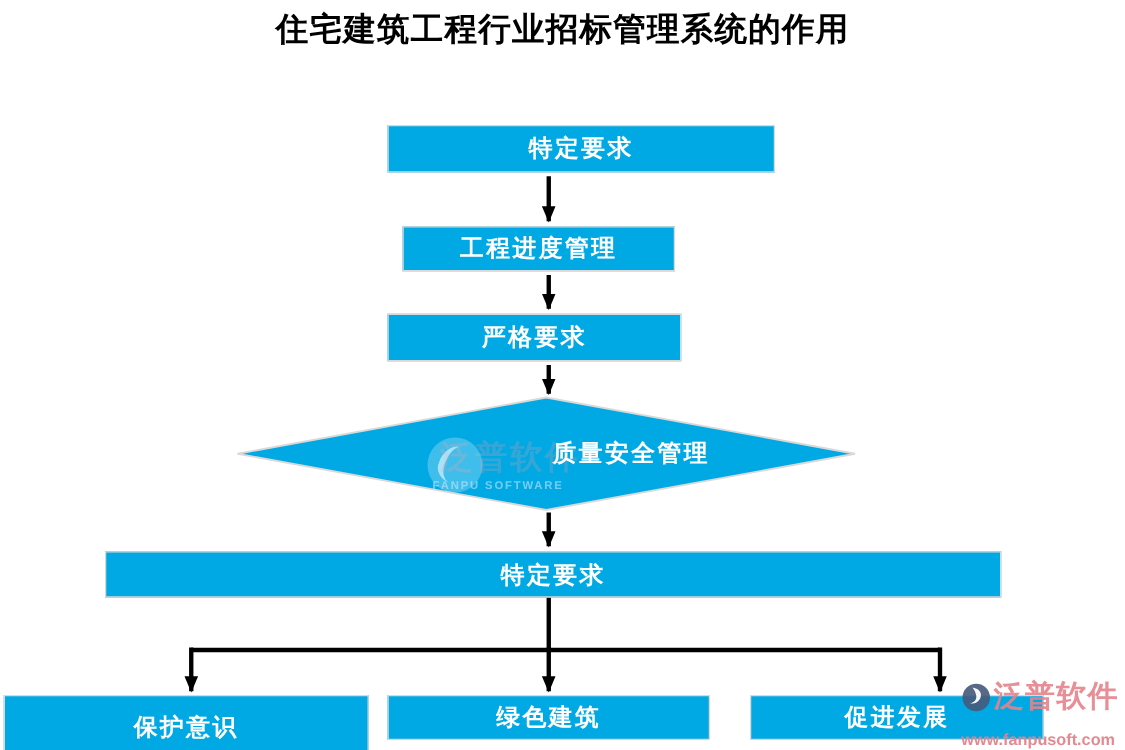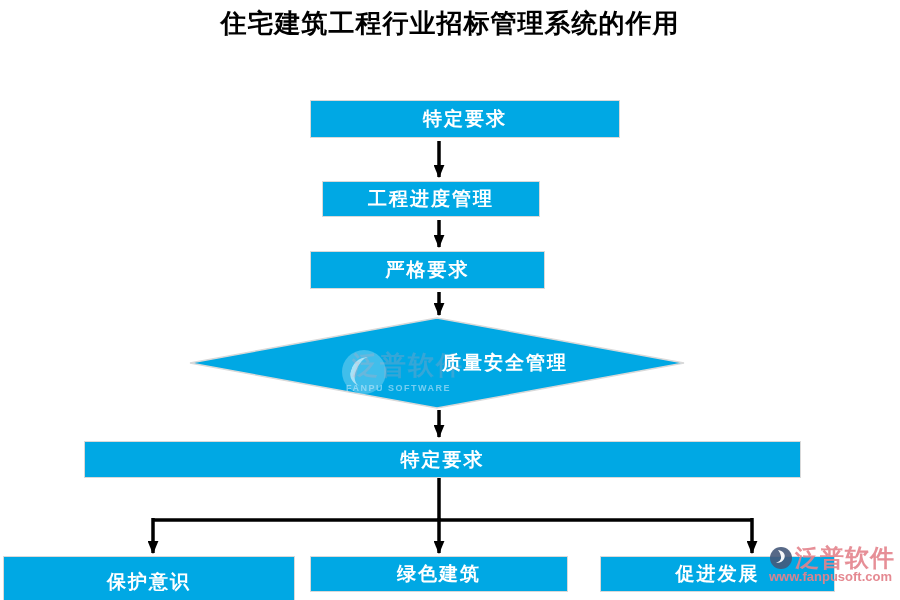--- a/index.html
+++ b/index.html
@@ -103,21 +103,21 @@
     display:flex;align-items:center;gap:2px;
   }
   .brand-name{
     font-size:24px;font-weight:bold;
     color:var(--watermark-red);
     opacity:0.9;
     letter-spacing:1px;
     white-space:nowrap;
   }
   .brand-url{
-    margin-top:0;
+    margin-top:15px;
     font-size:13px;font-weight:bold;
     font-family:"Liberation Sans","DejaVu Sans",sans-serif;
     color:var(--watermark-red);
     opacity:0.95;
     white-space:nowrap;
   }
 </style>
 </head>
 <body>
 

